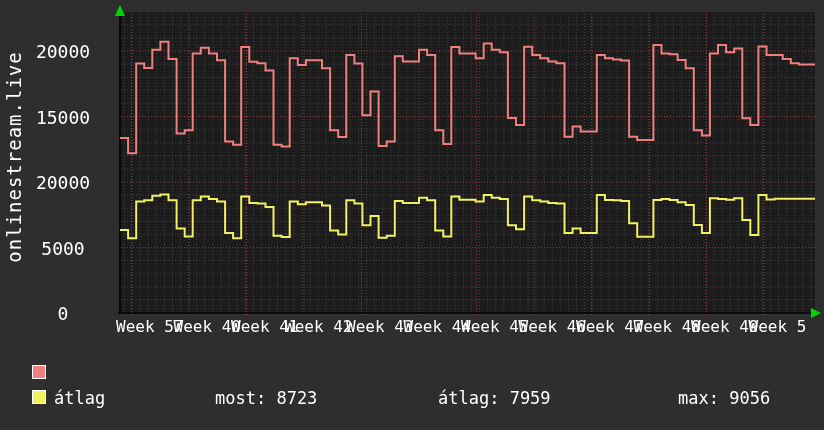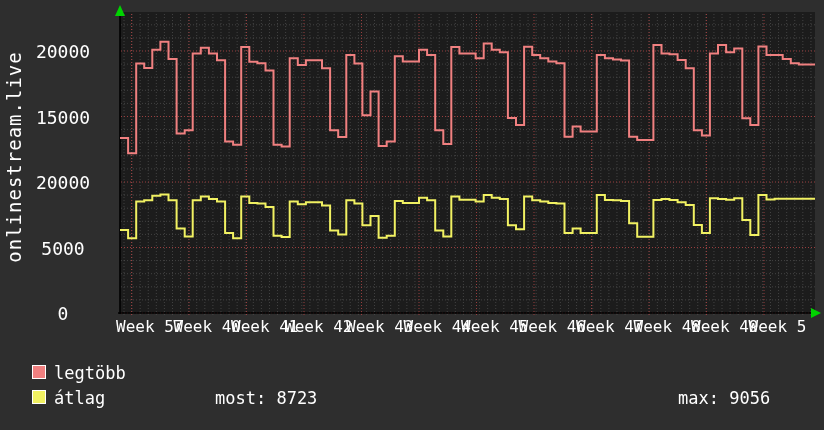--- a/index.html
+++ b/index.html
@@ -167,20 +167,20 @@
       <div class="xlab" style="left: 461px;">Week 45</div>
       <div class="xlab" style="left: 518.5px;">Week 46</div>
       <div class="xlab" style="left: 576px;">Week 47</div>
       <div class="xlab" style="left: 633.5px;">Week 48</div>
       <div class="xlab" style="left: 691px; text-align: center;">Week 49</div>
       <div class="xlab" style="left: 748.5px;">Week 50</div>
       <div class="xlab" style="left: 806px;">5</div>
     </div>
 
   <div class="swatch" style="left:32px;top:365px;background:#f08080"></div>
-  <div class="ltext" style="left:54px;top:363px">legtöbb</div>
 
   <div class="swatch" style="left:32px;top:390px;background:#f1f162"></div>
   <div class="ltext" style="left:54px;top:388px">átlag</div>
 
   <div class="ltext" style="left:215px;top:388px">most: 8723</div>
+  <div class="ltext" style="left:438px;top:388px">átlag: 7959</div>
   <div class="ltext" style="left:678px;top:388px">max: 9056</div>
 </div>
 
 </body></html>

